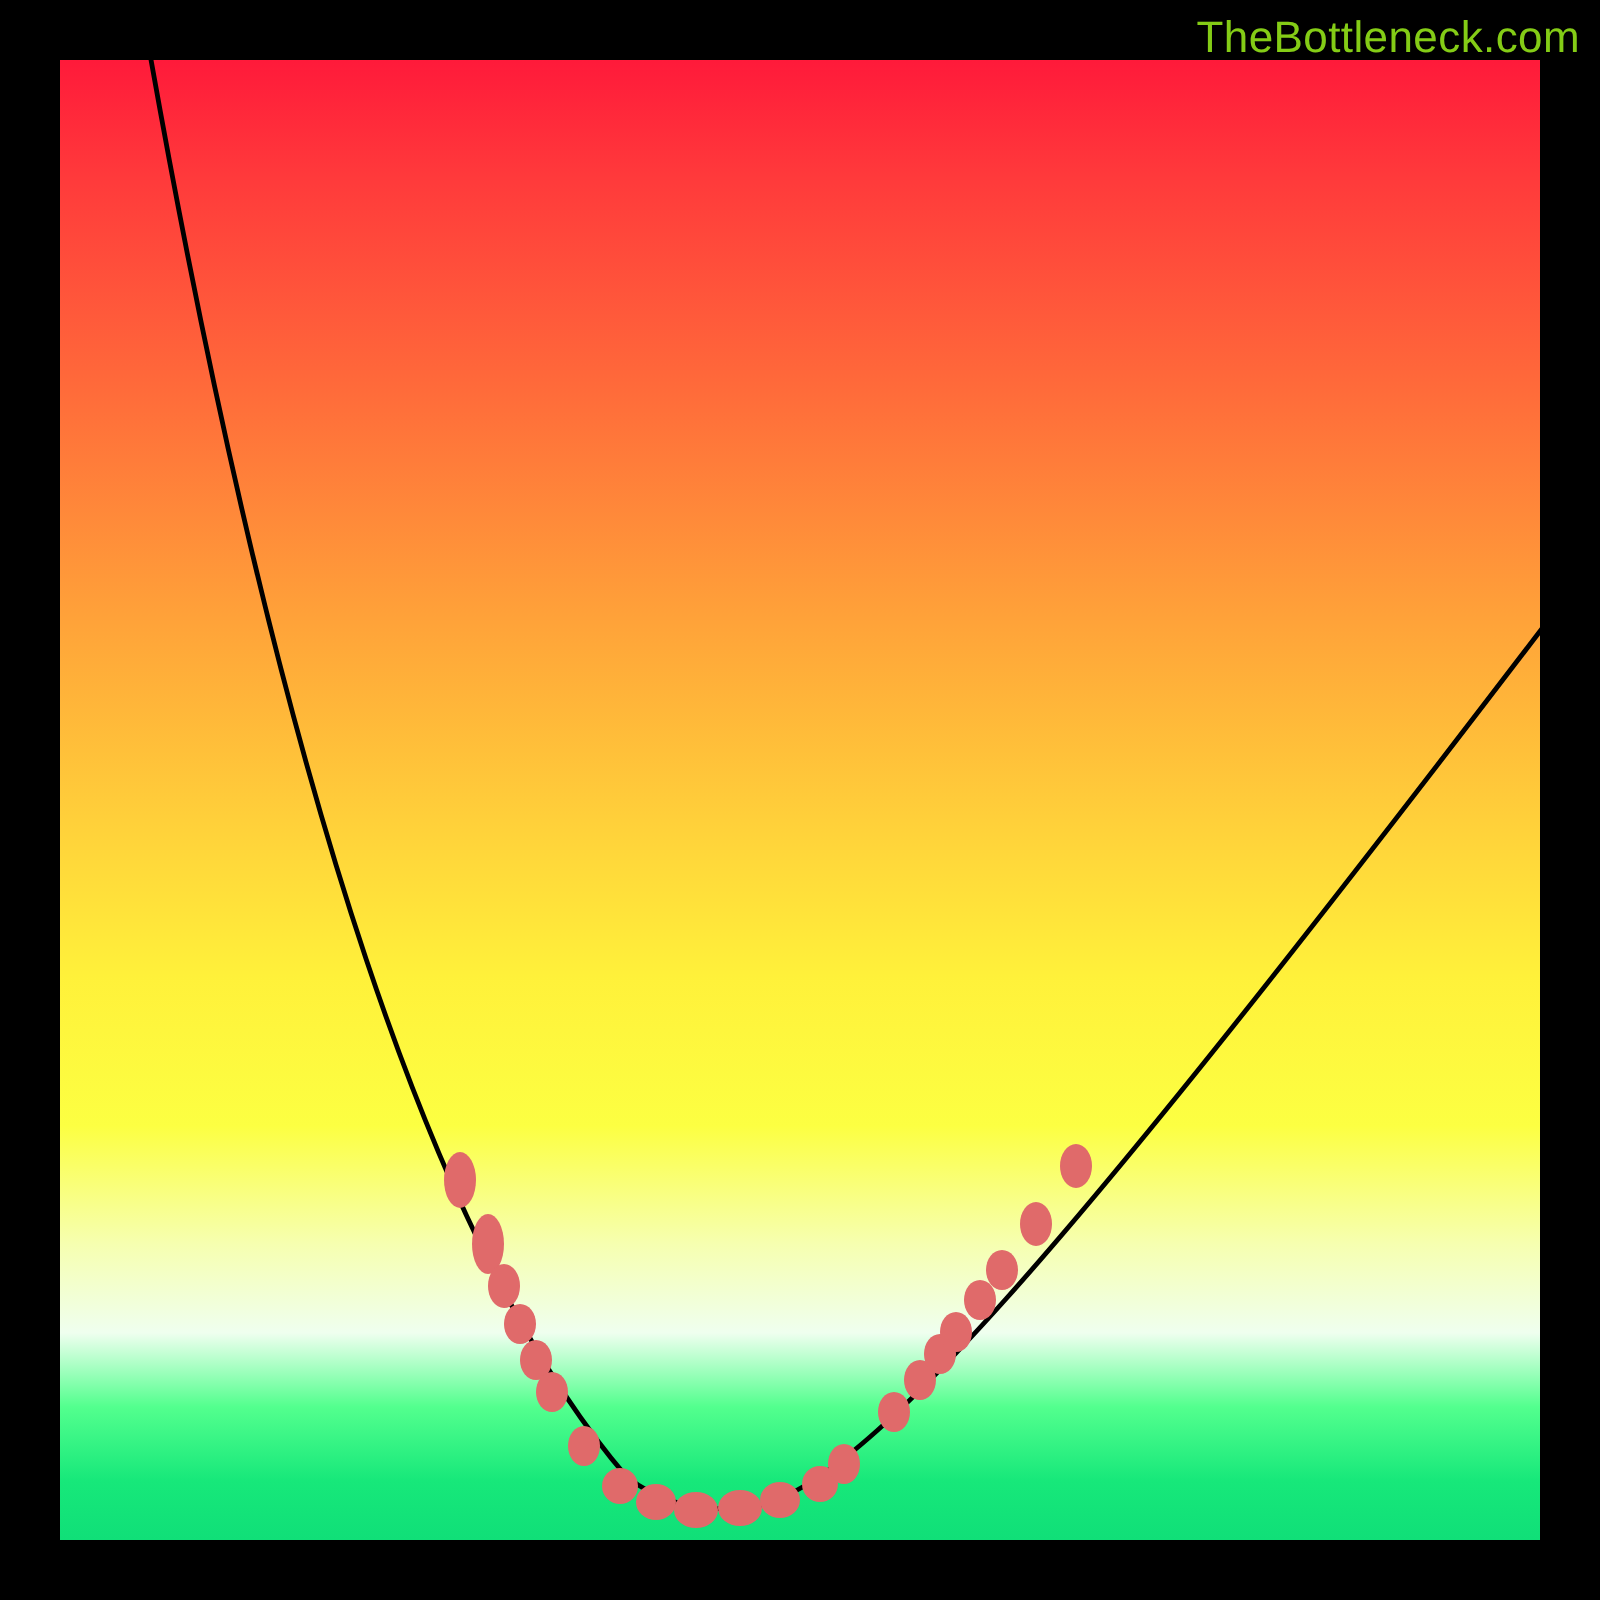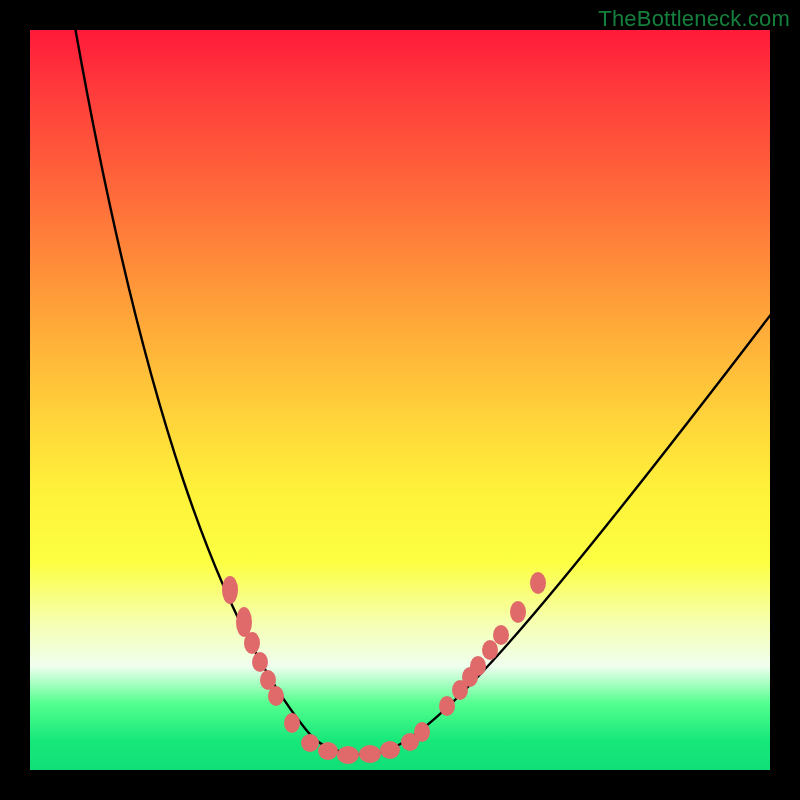--- a/index.html
+++ b/index.html
@@ -31,21 +31,21 @@
       #17e87a 96%,
       #10df78 100%
     );
   }
   .watermark {
     position: absolute;
     top: 6px;
     right: 10px;
     font-size: 22px;
     font-weight: 500;
-    color: #15803d;
+    color: #84cc16;
     letter-spacing: 0.2px;
     user-select: none;
   }
   svg.plot {
     position: absolute;
     left: 0;
     top: 0;
     width: 740px;
     height: 740px;
   }

